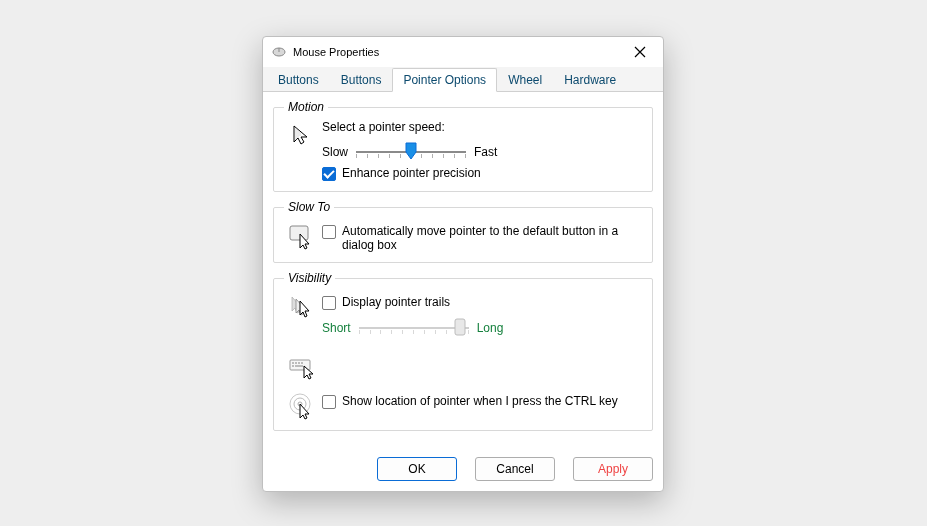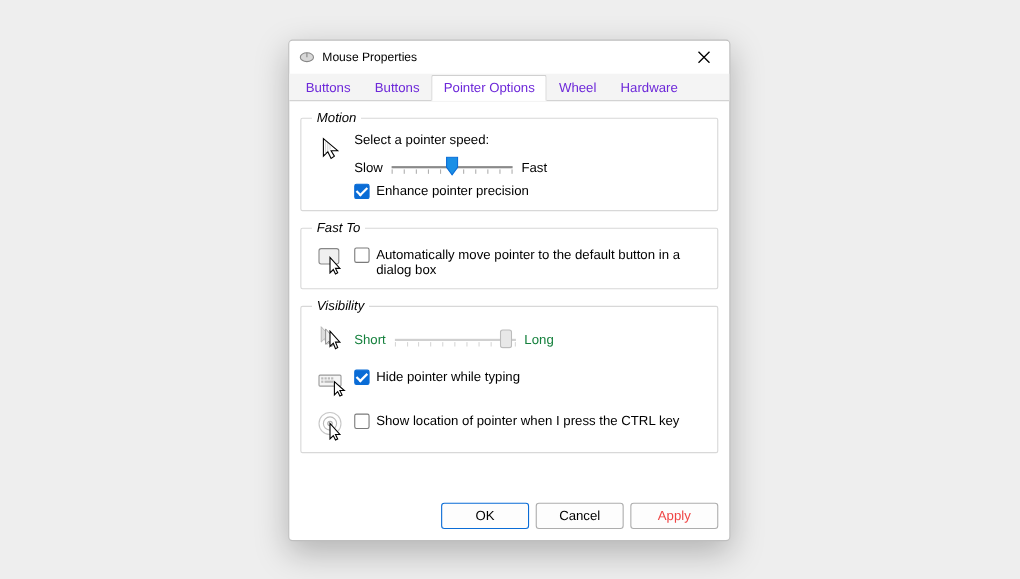--- a/index.html
+++ b/index.html
@@ -2,21 +2,21 @@
 <html><head>
 <meta charset="utf-8">
 <style>
   html,body{margin:0;padding:0;width:927px;height:526px;background:#eeeeee;font-family:"Segoe UI",Tahoma,sans-serif;font-size:12px;color:#000;}
   .window{position:absolute;left:262px;top:36px;width:400px;height:454px;background:#fff;border:1px solid #bfbfbf;border-radius:4px;box-shadow:0 10px 30px rgba(0,0,0,0.25);}
   .titlebar{height:30px;display:flex;align-items:center;padding:0 8px;}
   .titlebar .mouse-ico{width:16px;height:12px;margin-right:6px;}
   .titlebar .title{flex:1;font-size:11px;}
   .titlebar .close{width:30px;height:30px;display:flex;align-items:center;justify-content:center;cursor:default;}
   .tabs{display:flex;align-items:flex-end;border-bottom:1px solid #d0d0d0;height:24px;padding:0 4px;background:#f4f4f4;}
-  .tab{padding:4px 10px 4px 10px;font-size:12px;color:#6d28d9;cursor:default;border:1px solid transparent;position:relative;top:1px;text-align:right;}
+  .tab{padding:4px 10px 4px 10px;font-size:12px;color:#0c4a6e;cursor:default;border:1px solid transparent;position:relative;top:1px;text-align:right;}
   .tab.active{background:#fff;border:1px solid #d0d0d0;border-bottom:1px solid #fff;border-radius:2px 2px 0 0;}
   .content{padding:8px 10px 0 10px;}
   fieldset.group{border:1px solid #d8d8d8;border-radius:2px;margin:0 0 8px 0;padding:6px 8px 10px 8px;position:relative;}
   fieldset.group>legend{font-size:12px;padding:0 4px;margin-left:2px;font-style:italic;}
   .row{display:flex;align-items:flex-start;}
   .ico-cell{width:40px;flex:0 0 40px;display:flex;align-items:flex-start;justify-content:center;padding-top:2px;}
   .ico-box{width:28px;height:28px;}
   .body-cell{flex:1;}
   .lbl{font-size:12px;}
   .slider-row{display:flex;align-items:center;gap:8px;margin:8px 0 2px 0;}
@@ -27,21 +27,21 @@
   .slider-thumb{position:absolute;top:0;width:12px;height:18px;transform:translateX(-50%);}
   .slider-thumb svg{display:block;}
   .chk{display:flex;align-items:flex-start;gap:6px;cursor:default;margin-top:4px;}
   .chk input[type=checkbox]{appearance:none;width:14px;height:14px;border:1px solid #7a7a7a;border-radius:2px;background:#fff;margin:1px 0 0 0;position:relative;flex-shrink:0;}
   .chk input[type=checkbox]:checked{background:#0a6cd6;border-color:#0a6cd6;}
   .chk input[type=checkbox]:checked::after{content:"";position:absolute;left:3px;top:0px;width:4px;height:8px;border:solid #fff;border-width:0 2px 2px 0;transform:rotate(45deg);}
   .vis-row{display:flex;align-items:flex-start;margin-bottom:10px;}
   .disabled{color:#15803d;}
   .slider-wrap.disabled .slider-track{background:#d0d0d0;}
   .slider-wrap.disabled .slider-ticks span{background:#d8d8d8;}
-  .footer{position:absolute;bottom:10px;right:10px;display:flex;gap:6px;}
+  .footer{position:absolute;bottom:10px;right:10px;display:flex;gap:18px;}
   .btn{width:78px;height:22px;border:1px solid #adadad;border-radius:3px;background:#fdfdfd;font-size:12px;display:flex;align-items:center;justify-content:center;cursor:default;}
   .btn.default{border-color:#0a6cd6;}
   .btn.disabled{color:#ef4444;}
 </style>
 </head>
 <body>
 
 <div class="window">
 
   <div class="titlebar">
@@ -109,21 +109,21 @@
           </div>
           <label class="chk">
             <input type="checkbox" checked="" style="">
             <span>Enhance pointer precision</span>
           </label>
         </div>
       </div>
     </fieldset>
 
     <fieldset class="group">
-      <legend>Fast To</legend>
+      <legend>Slow To</legend>
       <div class="row">
         <div class="ico-cell">
           <span class="ico-box">
             <svg viewBox="0 0 28 28">
                 <rect x="2" y="4" width="18" height="14" rx="2" fill="#f0f0f0" stroke="#888" stroke-width="1"></rect>
                 <path d="M12 12 L12 26 L15 23 L17 27 L19 26 L17 22 L21 22 Z" fill="#fff" stroke="#000" stroke-width="1"></path>
               </svg>
           </span>
         </div>
         <div class="body-cell">
@@ -142,20 +142,24 @@
         <div class="ico-cell">
           <span class="ico-box">
             <svg viewBox="0 0 28 28">
               <path d="M4 4 L4 18 L7 15 L9 20 L11 19 L9 14 L13 14 Z" fill="#ddd" stroke="#aaa" stroke-width="0.7"></path>
               <path d="M8 6 L8 20 L11 17 L13 22 L15 21 L13 16 L17 16 Z" fill="#eee" stroke="#888" stroke-width="0.8"></path>
               <path d="M12 8 L12 22 L15 19 L17 24 L19 23 L17 18 L21 18 Z" fill="#fff" stroke="#000" stroke-width="1"></path>
             </svg>
           </span>
         </div>
         <div class="body-cell">
+          <label class="chk">
+            <input type="checkbox" style="">
+            <span>Display pointer trails</span>
+          </label>
           <div class="slider-row">
             <span class="lbl disabled">Short</span>
             <div class="slider-wrap disabled">
               <div class="slider-track"></div>
               <div class="slider-ticks">
                   <span></span>
                   <span></span>
                   <span></span>
                   <span></span>
                   <span></span>
@@ -185,26 +189,20 @@
                 <rect x="4" y="10" width="2" height="2" fill="#bbb"></rect>
                 <rect x="7" y="10" width="2" height="2" fill="#bbb"></rect>
                 <rect x="10" y="10" width="2" height="2" fill="#bbb"></rect>
                 <rect x="13" y="10" width="2" height="2" fill="#bbb"></rect>
                 <rect x="4" y="13" width="2" height="2" fill="#bbb"></rect>
                 <rect x="7" y="13" width="8" height="2" fill="#bbb"></rect>
                 <path d="M16 14 L16 26 L19 23 L21 27 L23 26 L21 22 L25 22 Z" fill="#fff" stroke="#000" stroke-width="1"></path>
               </svg>
           </span>
         </div>
-        <div class="body-cell">
-          <label class="chk">
-            <input type="checkbox" checked="" style="">
-            <span>Hide pointer while typing</span>
-          </label>
-        </div>
       </div>
 
       <div class="vis-row" style="margin-bottom:0">
         <div class="ico-cell">
           <span class="ico-box">
             <svg viewBox="0 0 28 28">
                 <circle cx="12" cy="12" r="10" fill="none" stroke="#c8c8c8" stroke-width="1"></circle>
                 <circle cx="12" cy="12" r="6" fill="none" stroke="#bbb" stroke-width="1"></circle>
                 <circle cx="12" cy="12" r="2" fill="none" stroke="#aaa" stroke-width="1"></circle>
                 <path d="M12 12 L12 26 L15 23 L17 27 L19 26 L17 22 L21 22 Z" fill="#fff" stroke="#000" stroke-width="1"></path>

